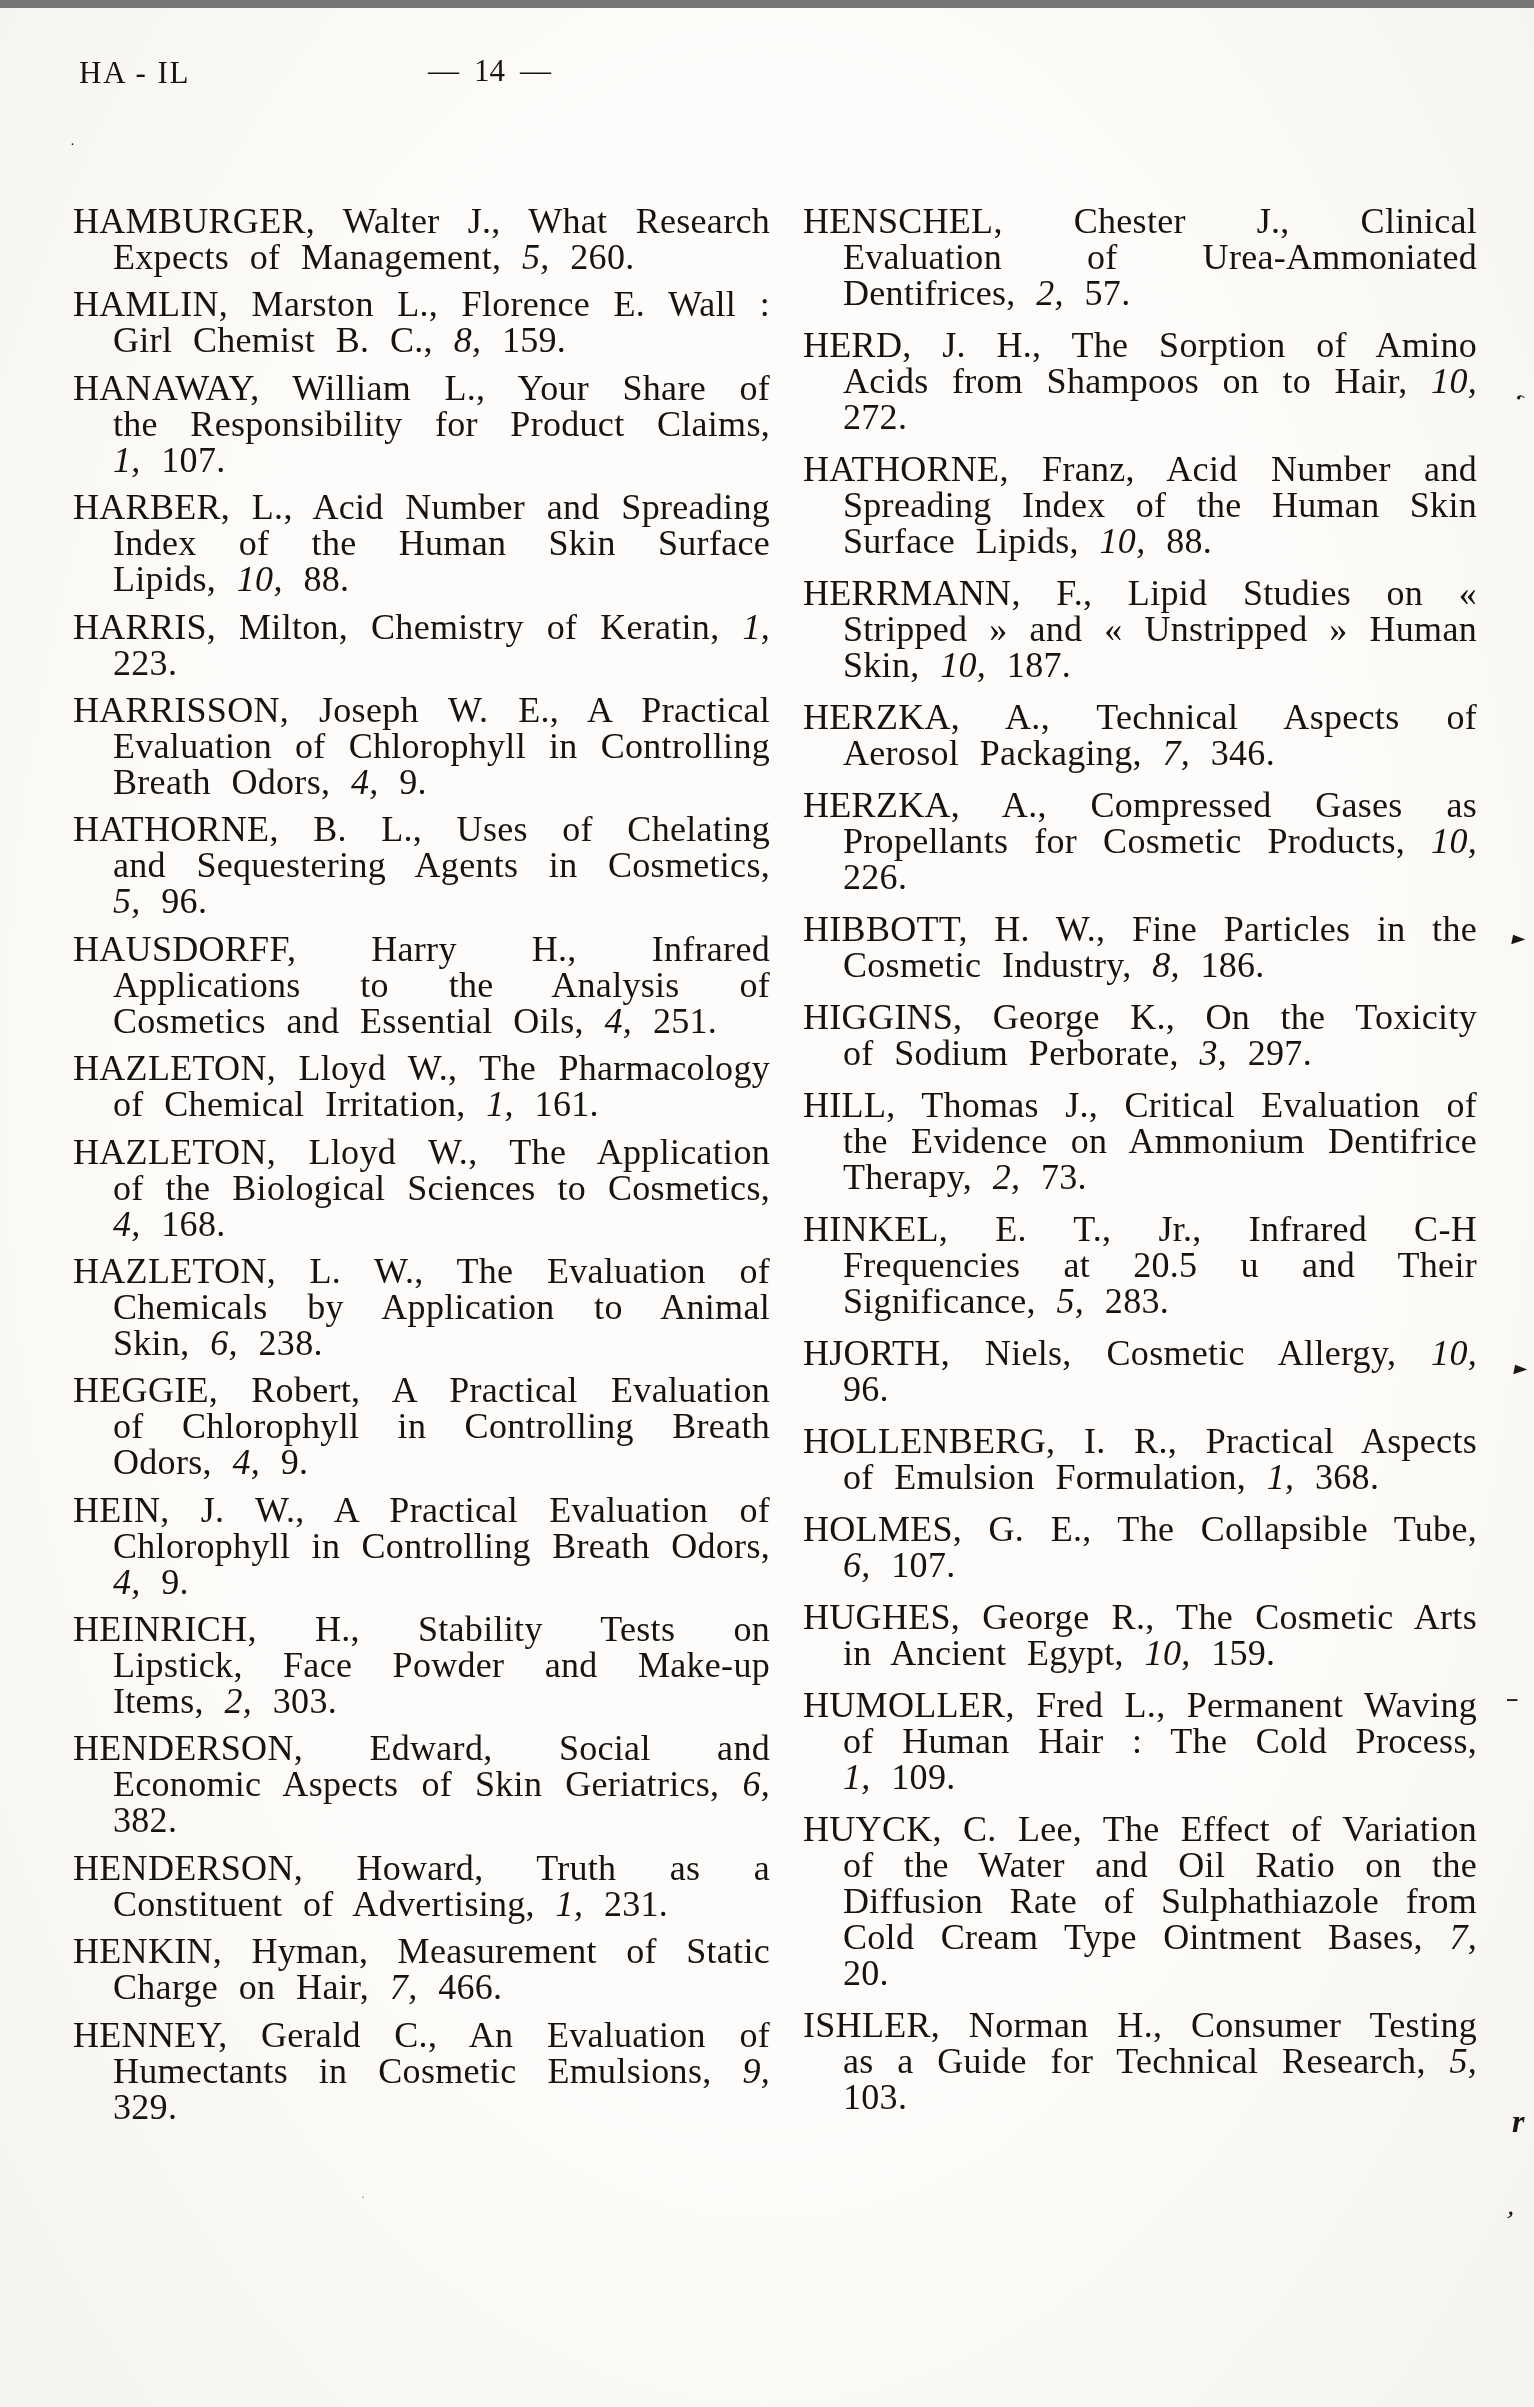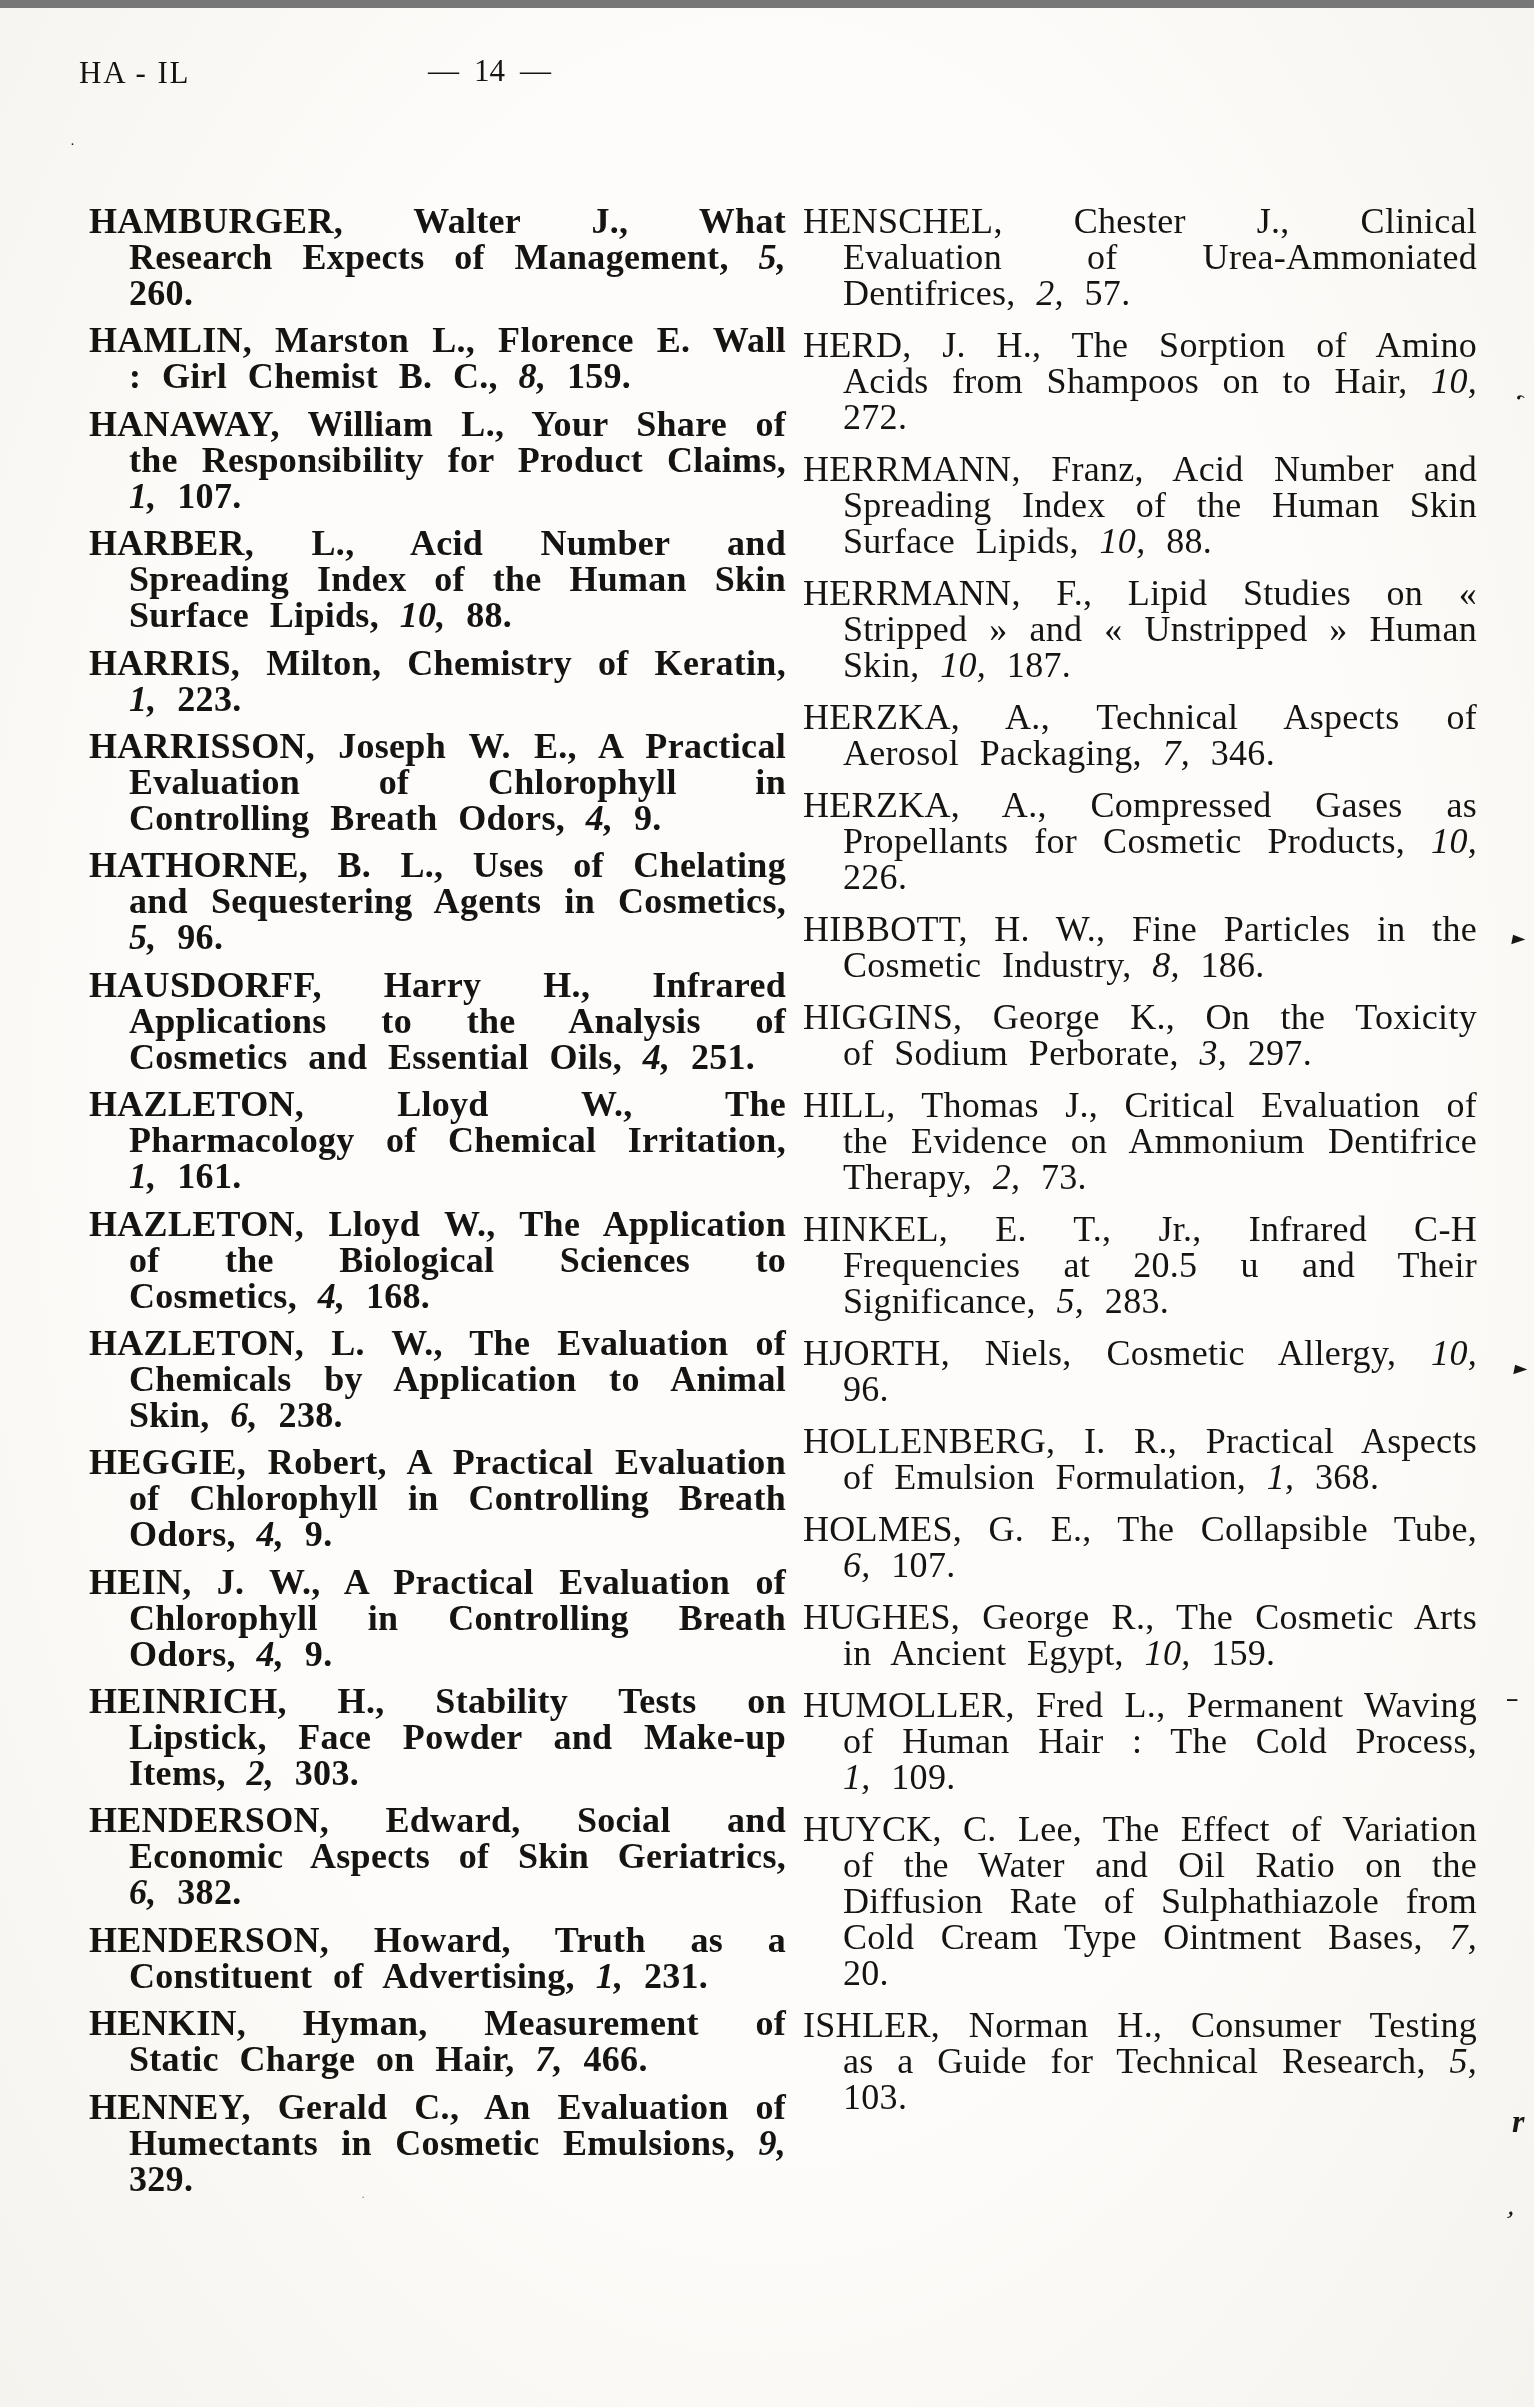--- a/index.html
+++ b/index.html
@@ -18,21 +18,21 @@
     position:absolute;left:79px;top:47px;
     font-size:31px;letter-spacing:1.9px;white-space:nowrap;
   }
   .hdr-pagenum{
     position:absolute;left:428px;top:45px;
     display:flex;gap:15px;align-items:center;
     font-size:31px;white-space:nowrap;
   }
   
   .col{position:absolute;top:195px;}
-  .col-left{left:89px;width:697px;font-weight:bold;}
+  .col-left{left:73px;width:697px;}
   .col-right{left:803px;width:674px;}
   .entry{
     margin:0 0 11.4px 0;
     font-size:36px;
     line-height:36px;
     letter-spacing:0.3px;
     word-spacing:11.4px;
     text-align:justify;
     padding-left:40px;
     text-indent:-40px;
@@ -81,21 +81,21 @@
     <p class="entry"><span>HEINRICH, H., Stability Tests on Lipstick, Face Powder and Make-up Items,</span> <span class="vol">2,</span> <span>303.</span></p>
     <p class="entry"><span>HENDERSON, Edward, Social and Economic Aspects of Skin Geriatrics,</span> <span class="vol">6,</span> <span>382.</span></p>
     <p class="entry"><span>HENDERSON, Howard, Truth as a Constituent of Advertising,</span> <span class="vol">1,</span> <span>231.</span></p>
     <p class="entry"><span>HENKIN, Hyman, Measurement of Static Charge on Hair,</span> <span class="vol">7,</span> <span>466.</span></p>
     <p class="entry"><span>HENNEY, Gerald C., An Evaluation of Humectants in Cosmetic Emulsions,</span> <span class="vol">9,</span> <span>329.</span></p>
   </section>
 
   <section class="col col-right">
     <p class="entry"><span>HENSCHEL, Chester J., Clinical Evaluation of Urea-Ammoniated Dentifrices,</span> <span class="vol">2,</span> <span>57.</span></p>
     <p class="entry"><span>HERD, J. H., The Sorption of Amino Acids from Shampoos on to Hair,</span> <span class="vol">10,</span> <span>272.</span></p>
-    <p class="entry"><span>HERRMANN, Franz, Acid Number and Spreading Index of the Human Skin Surface Lipids,</span> <span class="vol">10,</span> <span>88.</span></p>
+    <p class="entry"><span>HATHORNE, Franz, Acid Number and Spreading Index of the Human Skin Surface Lipids,</span> <span class="vol">10,</span> <span>88.</span></p>
     <p class="entry"><span>HERRMANN, F., Lipid Studies on « Stripped » and « Unstripped » Human Skin,</span> <span class="vol">10,</span> <span>187.</span></p>
     <p class="entry"><span>HERZKA, A., Technical Aspects of Aerosol Packaging,</span> <span class="vol">7,</span> <span>346.</span></p>
     <p class="entry"><span>HERZKA, A., Compressed Gases as Propellants for Cosmetic Products,</span> <span class="vol">10,</span> <span>226.</span></p>
     <p class="entry"><span>HIBBOTT, H. W., Fine Particles in the Cosmetic Industry,</span> <span class="vol">8,</span> <span>186.</span></p>
     <p class="entry"><span>HIGGINS, George K., On the Toxicity of Sodium Perborate,</span> <span class="vol">3,</span> <span>297.</span></p>
     <p class="entry"><span>HILL, Thomas J., Critical Evaluation of the Evidence on Ammonium Dentifrice Therapy,</span> <span class="vol">2,</span> <span>73.</span></p>
     <p class="entry"><span>HINKEL, E. T., Jr., Infrared C-H Frequencies at 20.5 u and Their Significance,</span> <span class="vol">5,</span> <span>283.</span></p>
     <p class="entry"><span>HJORTH, Niels, Cosmetic Allergy,</span> <span class="vol">10,</span> <span>96.</span></p>
     <p class="entry"><span>HOLLENBERG, I. R., Practical Aspects of Emulsion Formulation,</span> <span class="vol">1,</span> <span>368.</span></p>
     <p class="entry"><span>HOLMES, G. E., The Collapsible Tube,</span> <span class="vol">6,</span> <span>107.</span></p>

